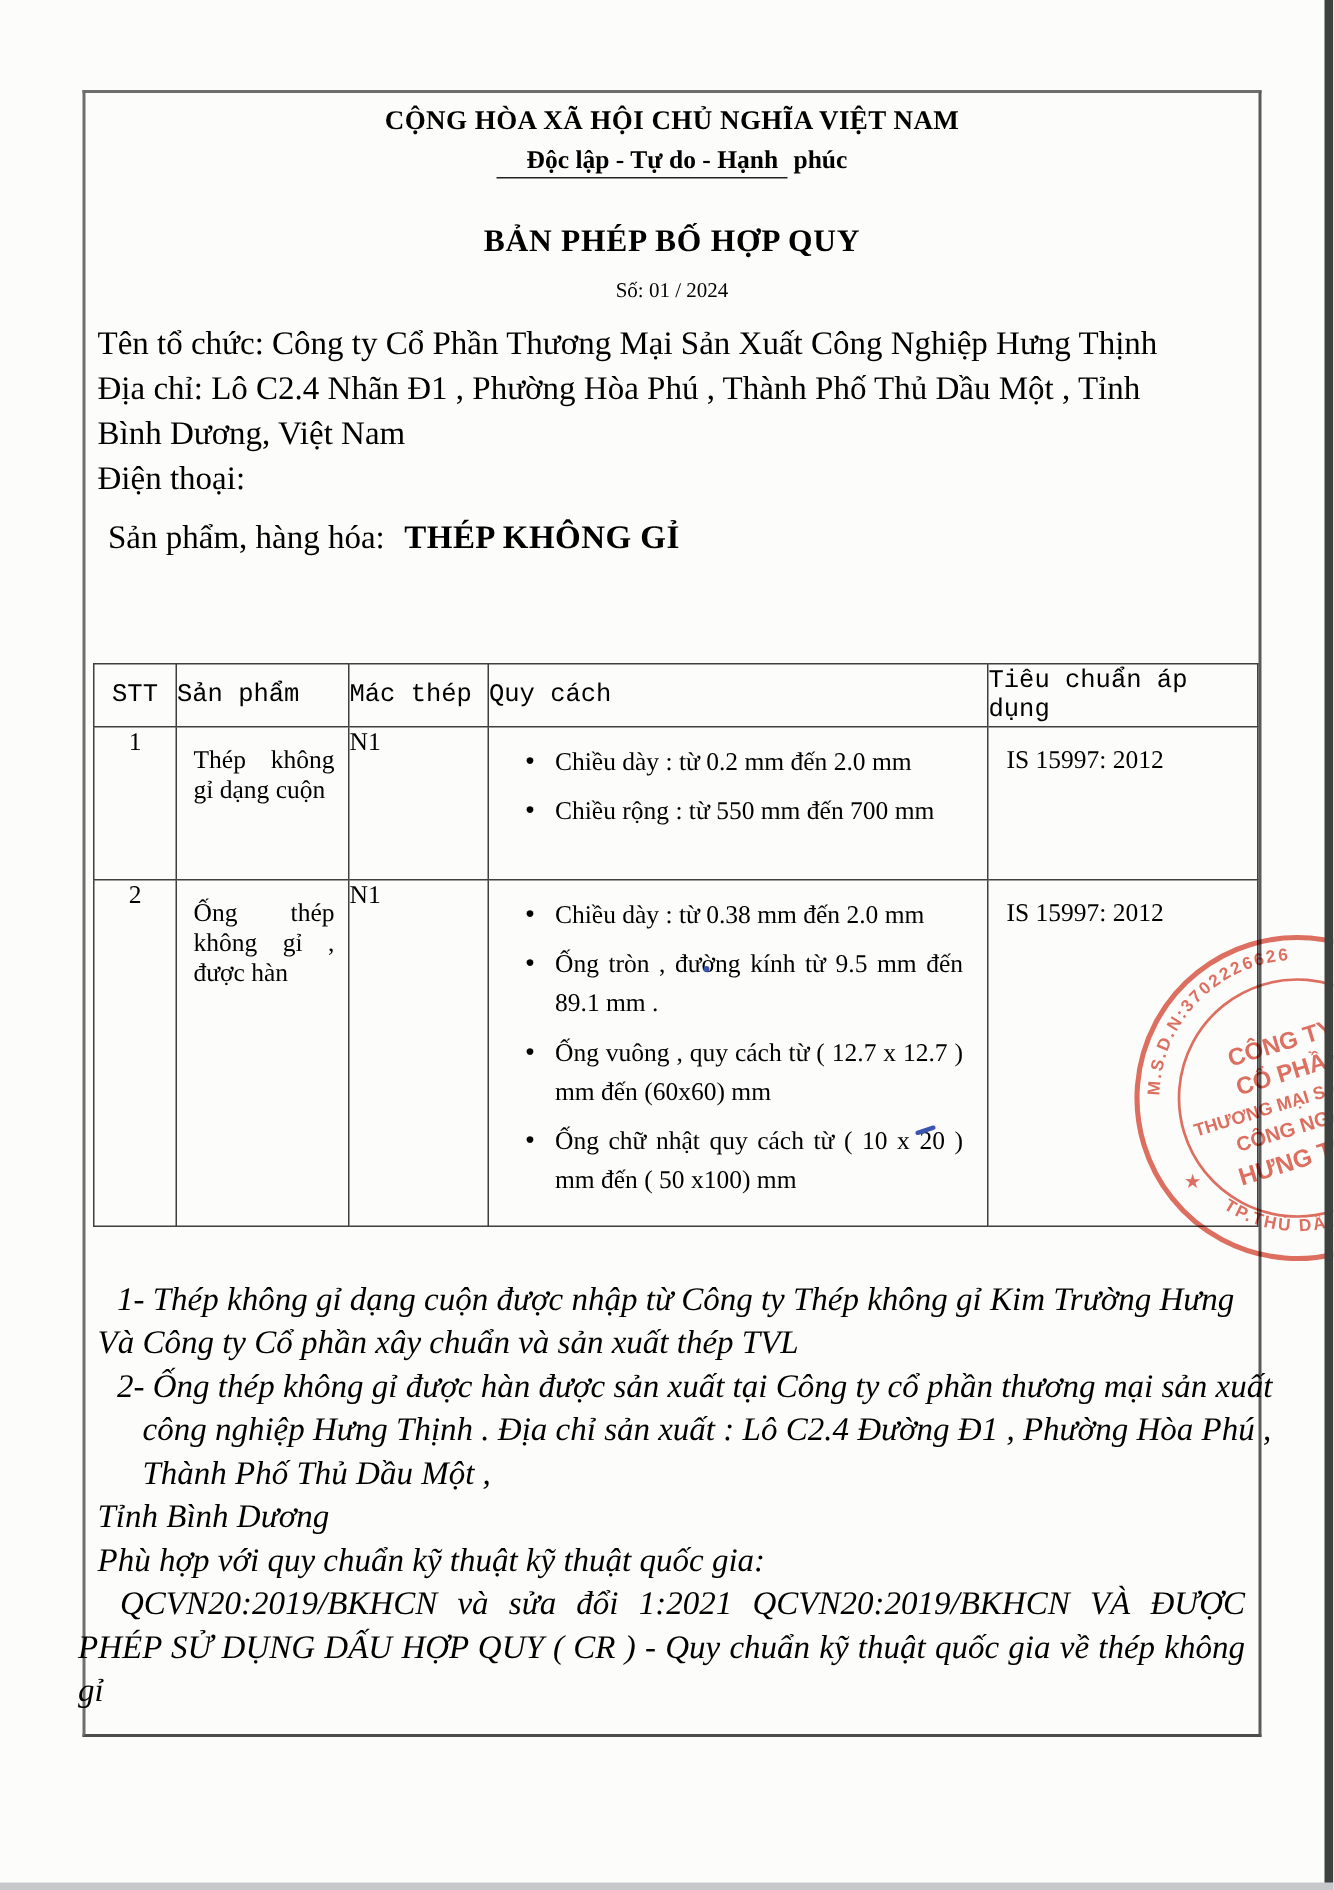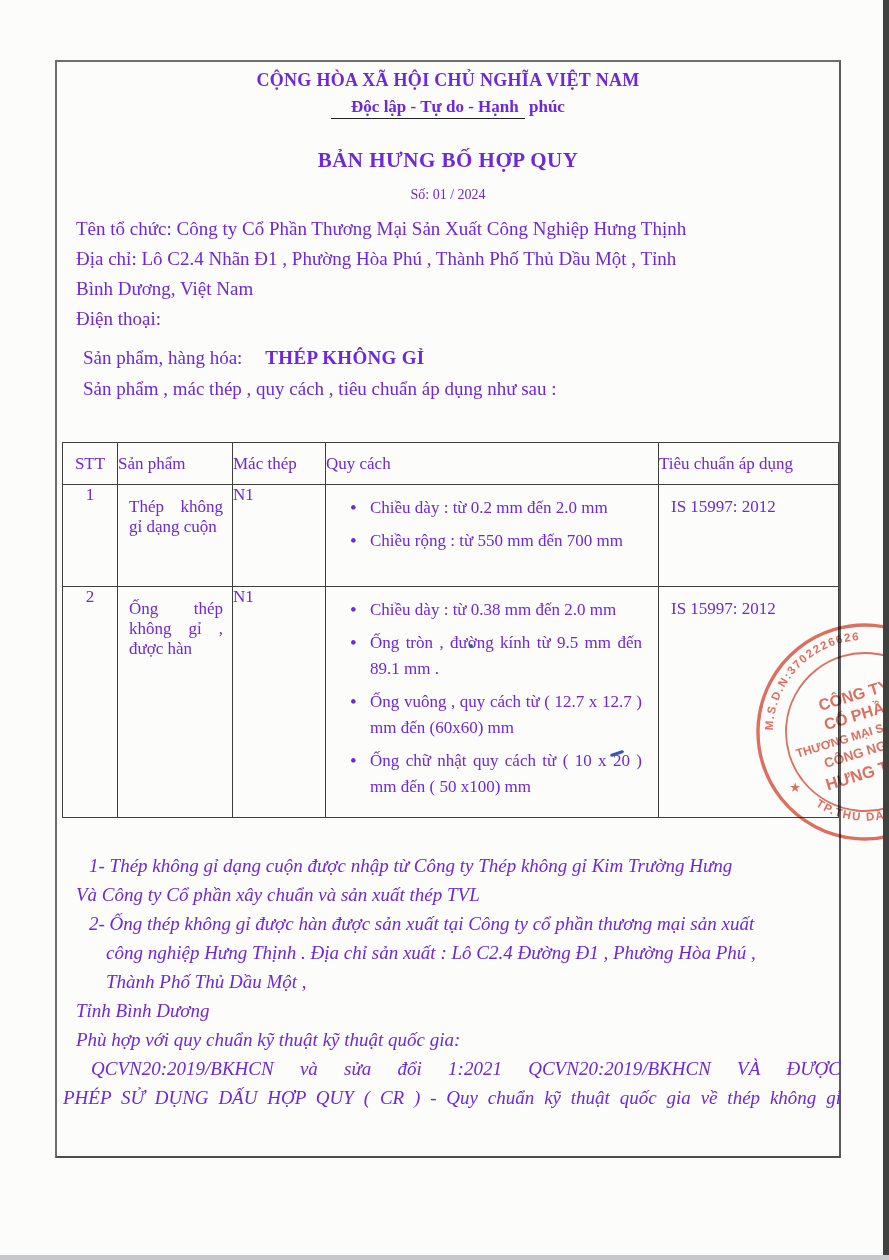--- a/index.html
+++ b/index.html
@@ -2,54 +2,54 @@
 <html><head>
 <meta charset="utf-8">
 <style>
   html,body{margin:0;padding:0;}
   .scan{
     position:relative;
     width:889px;height:1260px;
     background:#fcfcfb;
     overflow:hidden;
     font-family:"Liberation Serif","DejaVu Serif",serif;
-    color:#6d28d9;
+    color:#000000;
   }
   
   .edge-right{position:absolute;top:0;right:0;width:6px;height:1260px;background:#3d423e;}
   .edge-bottom{position:absolute;left:0;bottom:0;width:889px;height:5px;background:#c7c8cc;}
   
   .page-border{
     position:absolute;left:55px;top:60px;width:786px;height:1098px;
     border:2px solid #6e6e6e;border-bottom-color:#4c4c4c;border-right-color:#5a5a5a;
     box-sizing:border-box;
   }
   .center{text-align:center;width:786px;left:55px;position:absolute;}
   .nat-title{top:70px;font-size:18px;font-weight:bold;letter-spacing:.3px;}
   .motto{top:97px;font-size:17px;font-weight:bold;}
   .motto .ul{border-bottom:1.6px solid #222;padding:0 6px 2px 20px;}
   .doc-title{top:148px;font-size:21px;font-weight:bold;letter-spacing:.5px;}
   .doc-num{top:187px;font-size:14px;}
-  .block{position:absolute;left:63px;width:778px;font-size:19px;}
+  .block{position:absolute;left:52px;width:778px;font-size:22px;}
   .blockA{top:214px;line-height:30px;}
   .blockB{top:342px;line-height:31px;}
   .ln{white-space:nowrap;}
   .pl13{padding-left:13px;}
   .pl20{padding-left:20px;}
   .pl26{padding-left:26px;}
   .pl43{padding-left:43px;}
-  .prod-val{font-weight:bold;margin-left:23px;letter-spacing:.3px;}
+  .prod-val{font-weight:bold;margin-left:13px;letter-spacing:.3px;}
   
   table.spec{
     position:absolute;left:62px;top:442px;
     width:776px;border-collapse:collapse;table-layout:fixed;
     font-size:17px;
   }
   table.spec td{border:1.6px solid #3f3f3f;vertical-align:top;padding:0;box-sizing:border-box;}
-  table.spec tr.hdr td{vertical-align:middle;height:42px;}
+  table.spec tr.hdr td{vertical-align:middle;height:42px;font-family:Liberation Mono, monospace;}
   .hc{padding:2px 4px 2px 13px;}
   .hc-stt{text-align:center;padding-left:4px;}
   .cell-stt{text-align:center;padding-top:12px;}
   .cell-prod{padding:12px 9px 0 11px;text-align:justify;}
   .cell-grade{text-align:left;padding-top:12px;}
   .cell-std{padding:12px 6px 0 12px;}
   ul.specs{list-style:none;margin:10px 0 0 0;padding:0 14px 0 44px;}
   ul.specs li{
     position:relative;line-height:26px;margin-bottom:7px;
     text-align:justify;max-width:272px;
@@ -76,35 +76,34 @@
 
 <div class="scan">
 
   <div class="page-border"></div>
 
   <div class="center nat-title">CỘNG HÒA XÃ HỘI CHỦ NGHĨA VIỆT NAM</div>
   <div class="center motto">
     <span class="ul">Độc lập - Tự do - Hạnh</span>
     <span>phúc</span>
   </div>
-  <div class="center doc-title">BẢN HƯNG BỐ HỢP QUY</div>
+  <div class="center doc-title">BẢN PHÉP BỐ HỢP QUY</div>
   <div class="center doc-num">Số: 01 / 2024</div>
 
   <div class="block blockA">
     <div class="ln pl13">Tên tổ chức: Công ty Cổ Phần Thương Mại Sản Xuất Công Nghiệp Hưng Thịnh</div>
     <div class="ln pl13">Địa chỉ: Lô C2.4 Nhãn Đ1 , Phường Hòa Phú , Thành Phố Thủ Dầu Một , Tỉnh</div>
     <div class="ln pl13">Bình Dương, Việt Nam</div>
     <div class="ln pl13">Điện thoại:</div>
   </div>
 
   <div class="block blockB">
     <div class="ln pl20">
       <span>Sản phẩm, hàng hóa:</span><span class="prod-val">THÉP KHÔNG GỈ</span>
     </div>
-    <div class="ln pl20">Sản phẩm , mác thép , quy cách , tiêu chuẩn áp dụng như sau :</div>
   </div>
 
   <table class="spec">
     <colgroup>
       <col style="width:55px">
         <col style="width:115px">
         <col style="width:93px">
         <col style="width:333px">
         <col style="width:180px">
     </colgroup>

